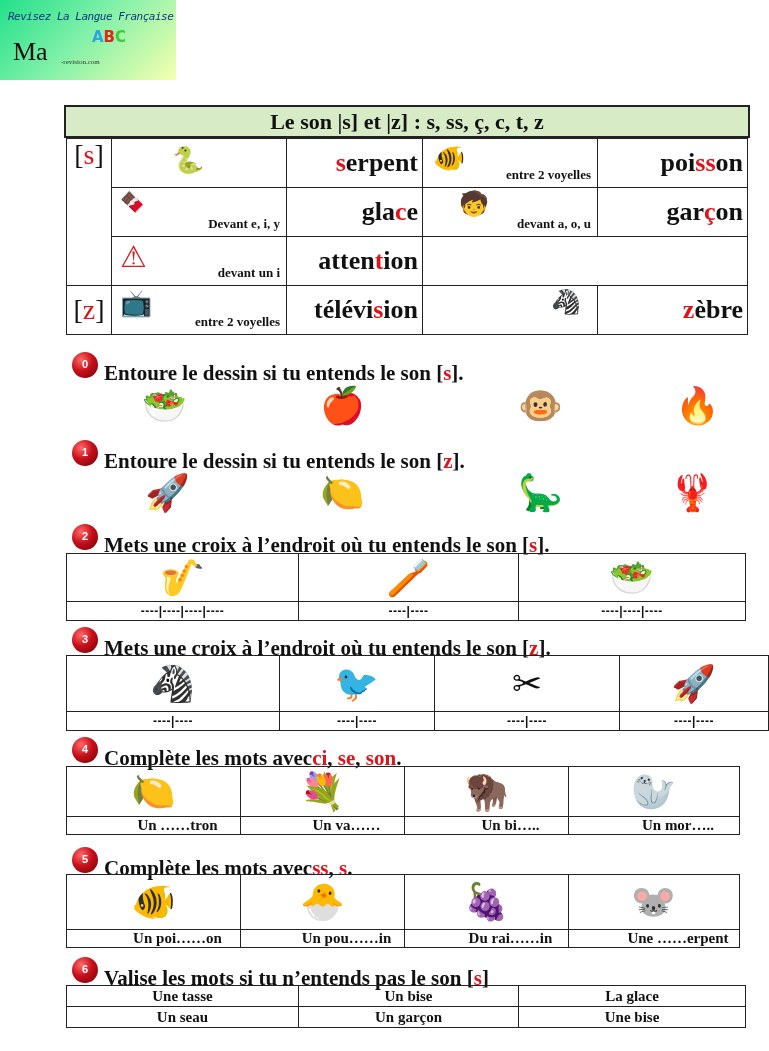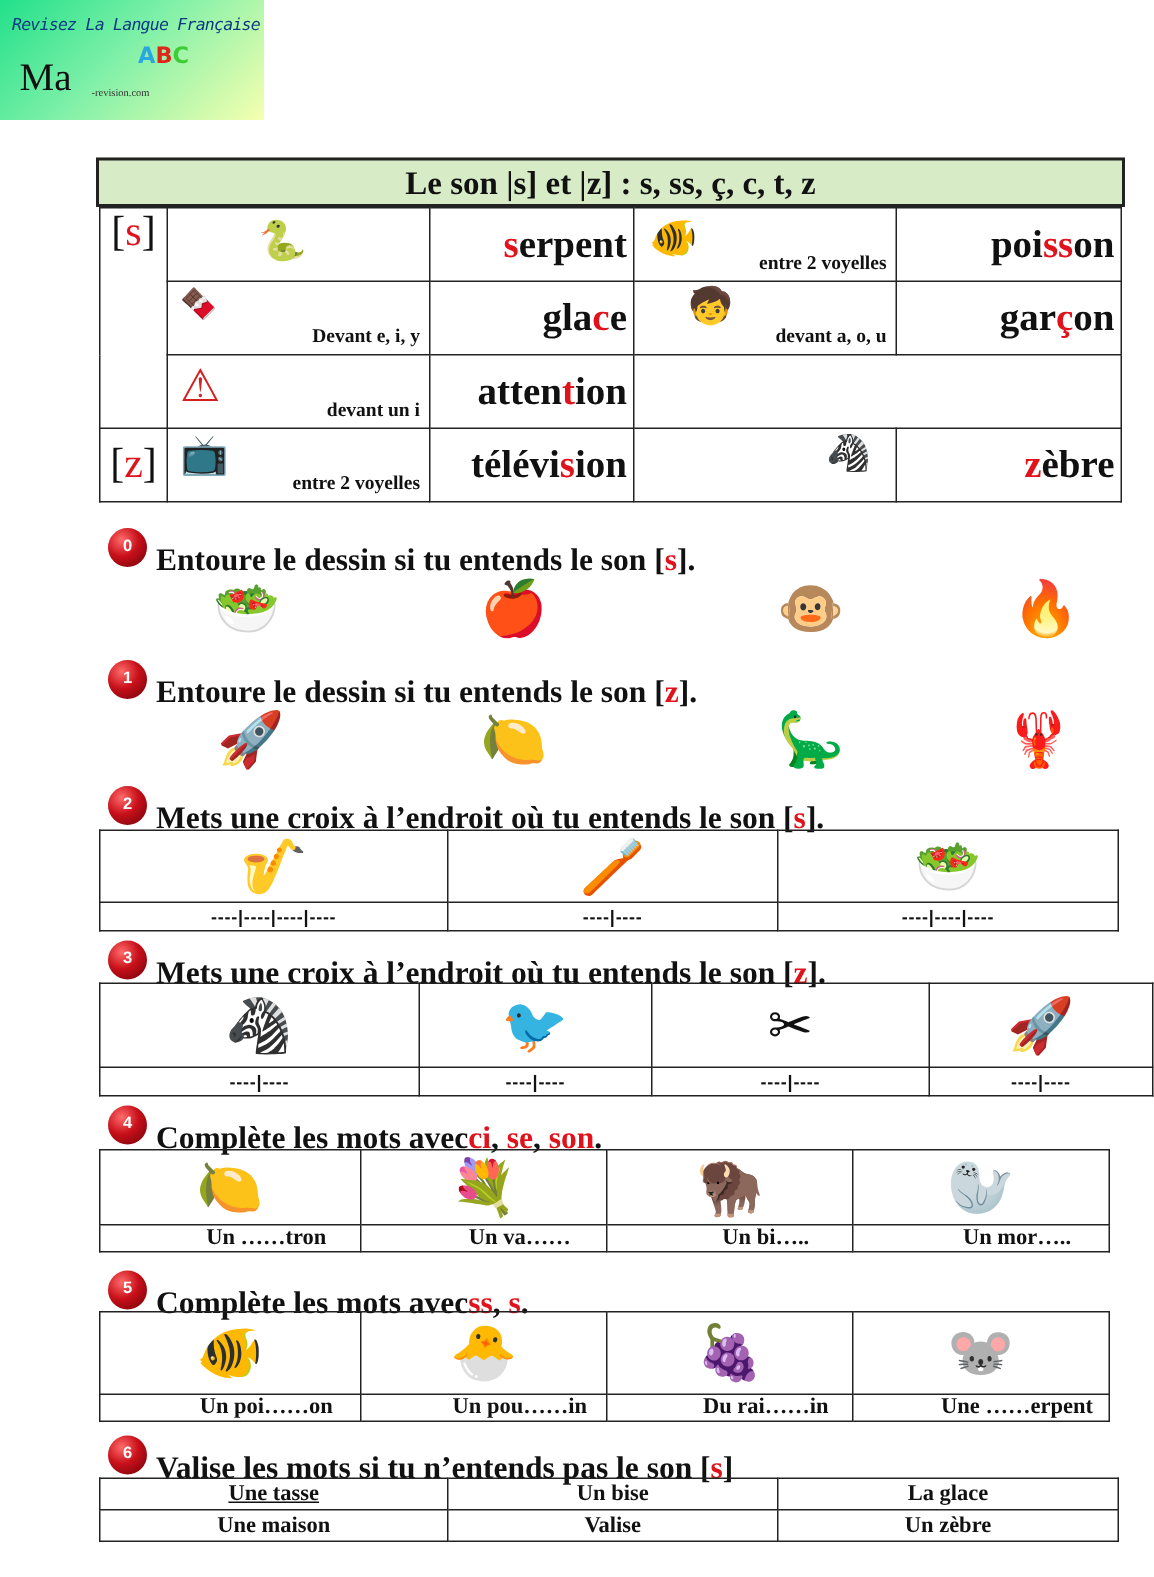--- a/index.html
+++ b/index.html
@@ -226,23 +226,23 @@
 
 <div class="q" style="top:957px;">
   <div class="ball">6</div>
   <span>Valise les mots si tu n’entends pas le son [</span>
     <span class="red">s</span>
     <span>]</span>
 </div>
 <table class="grid words" style="left:66px;top:985px;width:680px;">
   <tbody>
       <tr>
-    <td style="width:232px;text-decoration:underline;">Une tasse</td>
+    <td style="width:232px;">Une tasse</td>
     <td style="width:220px;">Un bise</td>
     <td>La glace</td>
   </tr>
   <tr>
-    <td>Une maison</td>
-    <td>Valise</td>
-    <td>Un zèbre</td>
+    <td>Un seau</td>
+    <td>Un garçon</td>
+    <td>Une bise</td>
   </tr>
 </tbody>
   </table>
 
 </body></html>

